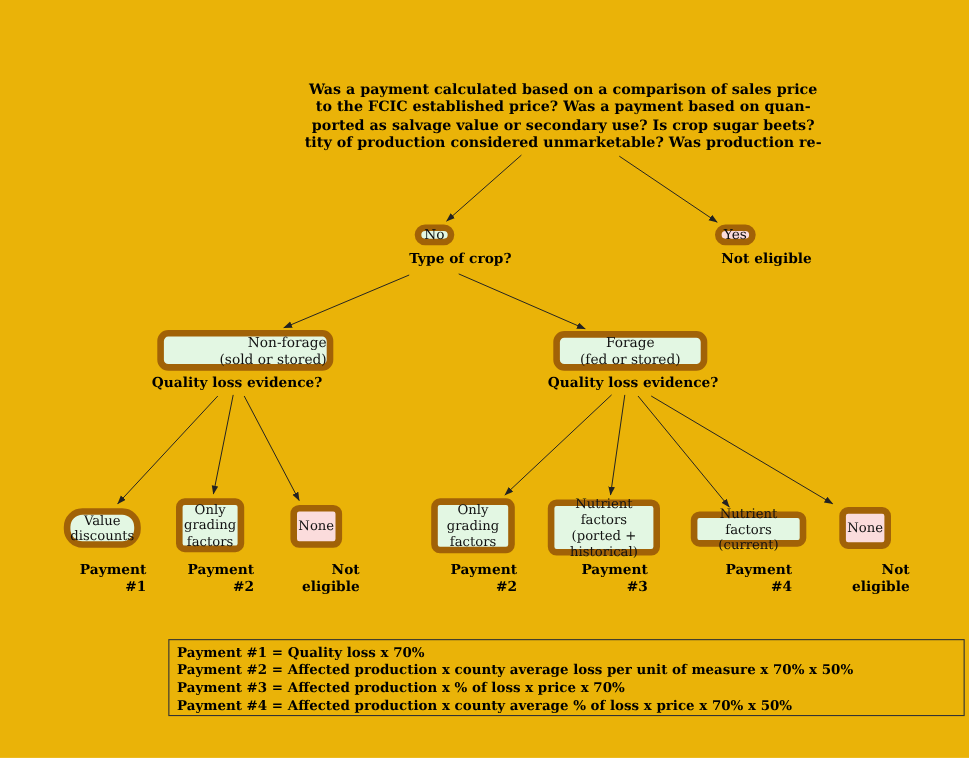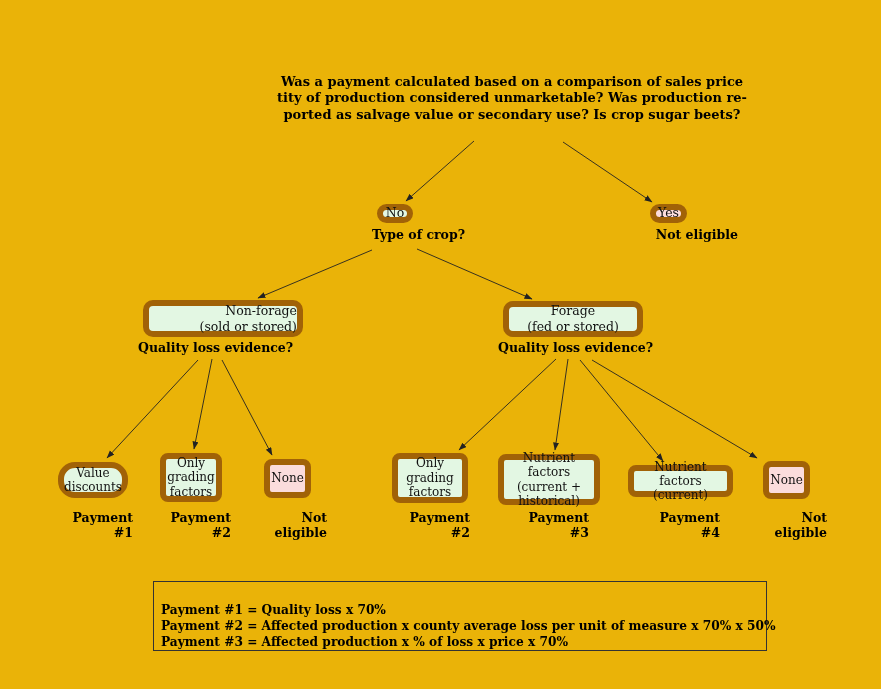--- a/index.html
+++ b/index.html
@@ -52,24 +52,24 @@
     font-size: 12.5px;
     line-height: 15px;
     text-align: right;
     color: #000;
     white-space: nowrap;
   }
 
   .legend-box {
     position: absolute;
     left: 153px; top: 581px;
-    width: 614px; height: 70px;
+    width: 724px; height: 70px;
     box-sizing: border-box;
     border: 1px solid #333;
-    padding: 20px 7px;
+    padding: 3px 7px;
     font-weight: bold;
     font-size: 12.2px;
     line-height: 16px;
     color: #000;
     white-space: nowrap;
   }
 </style>
 </head>
 <body>
 
@@ -91,22 +91,23 @@
       <line x1="222" y1="360" x2="272" y2="455" marker-end="url(#ah)"></line>
       <line x1="556" y1="359" x2="459" y2="450" marker-end="url(#ah)"></line>
       <line x1="568" y1="359" x2="555" y2="450" marker-end="url(#ah)"></line>
       <line x1="580" y1="360" x2="663" y2="461" marker-end="url(#ah)"></line>
       <line x1="592" y1="360" x2="757" y2="458" marker-end="url(#ah)"></line>
     </g>
   </svg>
 
   <div class="question-block">
     <div class="qline">Was a payment calculated based on a comparison of sales price</div>
+    <div class="qline">to the FCIC established price? Was a payment based on quan-</div>
+    <div class="qline">ported as salvage value or secondary use? Is crop sugar beets?</div>
     <div class="qline">tity of production considered unmarketable? Was production re-</div>
-    <div class="qline">ported as salvage value or secondary use? Is crop sugar beets?</div>
   </div>
 
   <div class="node pill green" style="left:377px; top:204px; width:36px; height:19px;">No</div>
   <div class="node pill pink" style="left:650px; top:204px; width:37px; height:19px;">Yes</div>
 
   <div class="blabel" style="left:325px; top:227px; width:140px;">Type of crop?</div>
   <div class="blabel" style="left:598px; top:227px; width:140px;">Not eligible</div>
 
   <div class="node lvl2 green" style="left:143px; top:300px; width:160px; height:37px;align-items:flex-end;">
     <span>Non-forage</span>
@@ -132,21 +133,21 @@
   <div class="node leaf pink" style="left:264px; top:459px; width:47px; height:39px;">
     <span>None</span>
   </div>
   <div class="node leaf green" style="left:392px; top:453px; width:76px; height:50px;">
     <span>Only</span>
     <span>grading</span>
     <span>factors</span>
   </div>
   <div class="node leaf green" style="left:498px; top:454px; width:102px; height:51px;">
     <span>Nutrient factors</span>
-    <span>(current +</span>
+    <span>(ported +</span>
     <span>historical)</span>
   </div>
   <div class="node leaf tight green" style="left:628px; top:465px; width:105px; height:32px;">
     <span>Nutrient factors</span>
     <span>(current)</span>
   </div>
   <div class="node leaf pink" style="left:763px; top:461px; width:47px; height:38px;">
     <span>None</span>
   </div>
 
@@ -176,15 +177,16 @@
   </div>
   <div class="blabel" style="left:747px; top:510px; width:80px;">
     <div>Not</div>
     <div>eligible</div>
   </div>
 
   <div class="legend-box">
     <div>Payment #1 = Quality loss x 70%</div>
     <div>Payment #2 = Affected production x county average loss per unit of measure x 70% x 50%</div>
     <div>Payment #3 = Affected production x % of loss x price x 70%</div>
+    <div>Payment #4 = Affected production x county average % of loss x price x 70% x 50%</div>
   </div>
 
 </div>
 
 </body></html>

